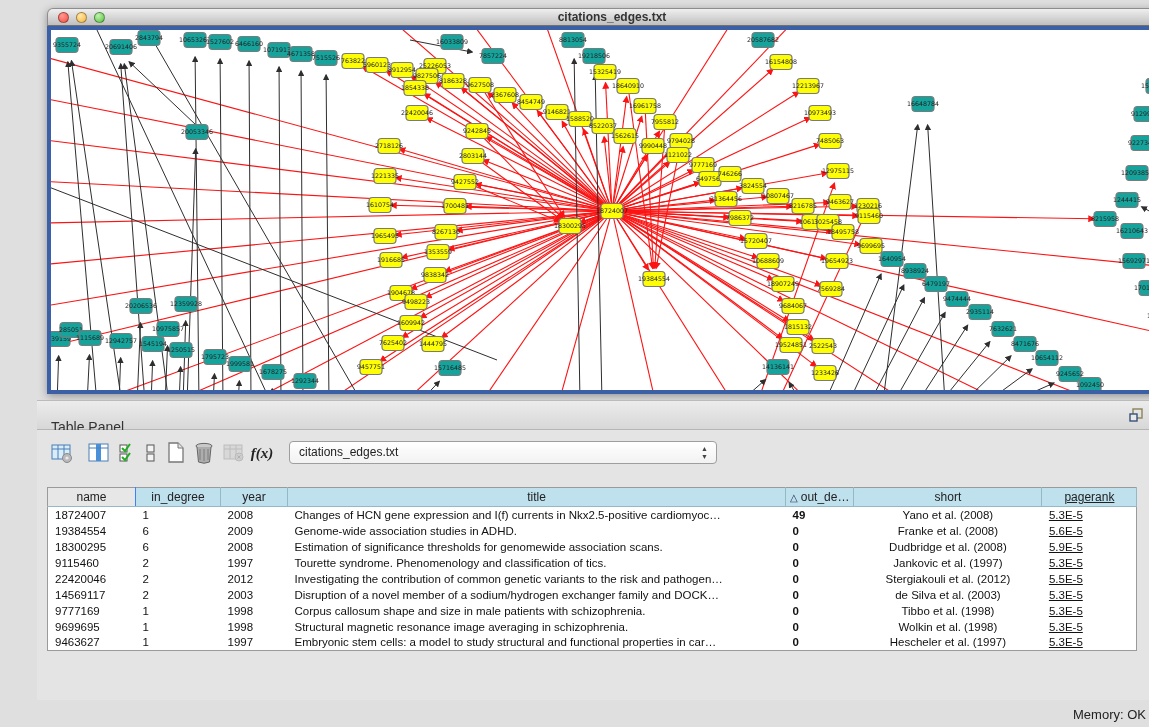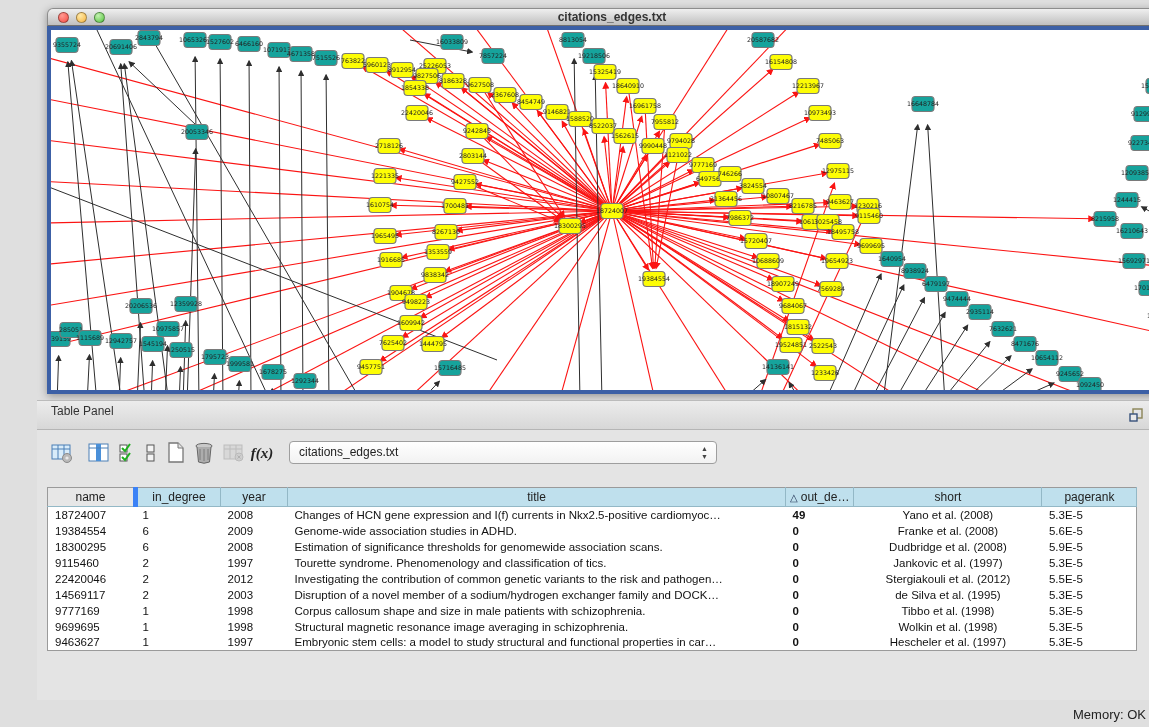--- a/index.html
+++ b/index.html
@@ -16,40 +16,40 @@
   .light{width:11px;height:11px;border-radius:50%;border:1px solid rgba(0,0,0,.35);box-sizing:border-box;}
   .l-red{background:radial-gradient(circle at 35% 30%,#ff9a92,#f64c43);}
   .l-yellow{background:radial-gradient(circle at 35% 30%,#ffe9a8,#f6b43f);}
   .l-green{background:radial-gradient(circle at 35% 30%,#c5f1b2,#52c43b);}
   .gcanvas{position:absolute;left:0;top:18px;width:1122px;height:360px;background:#fff;border:4px solid #3c60a6;}
   .gcanvas svg{display:block;}
 
   
   .panel-hdr{position:absolute;left:0;top:400px;width:1149px;height:30px;
              background:linear-gradient(#ececec,#d7d7d7);border-top:1px solid #bbb;border-bottom:1px solid #b5b5b5;box-sizing:border-box;}
-  .panel-hdr .ptitle{position:absolute;left:14px;top:3px;font-size:12px;color:#333;}
+  .panel-hdr .ptitle{position:absolute;left:14px;top:18px;font-size:14px;color:#333;}
   .phicons{position:absolute;right:12px;top:5px;display:flex;gap:12px;align-items:center;}
   .panel-body{position:absolute;left:0;top:430px;width:1149px;height:270px;background:#e4e4e4;}
 
   
   .tbar{position:absolute;left:0;top:8px;width:1149px;height:34px;}
   .tbtn{position:absolute;top:2px;width:26px;height:26px;display:flex;align-items:center;justify-content:center;cursor:default;}
   .fx{font-family:Liberation Serif, serif;font-style:italic;font-size:15px;font-weight:bold;color:#222;}
   .combo{position:absolute;left:252px;top:3px;width:428px;height:23px;background:linear-gradient(#ffffff,#f2f2f2);
          border:1px solid #9e9e9e;border-radius:4px;box-sizing:border-box;font-size:12px;color:#222;
          line-height:21px;padding-left:9px;}
   .combo .stepper{position:absolute;right:8px;top:3px;font-size:7px;line-height:8px;color:#444;text-align:center;}
 
   
   .tbl{position:absolute;left:10px;top:57px;border:1px solid #9a9a9a;background:#fff;border-collapse:collapse;table-layout:fixed;}
   .tbl th{background:#bfe0ed;border-right:1px solid #93b8c6;border-bottom:1px solid #93b8c6;
           font-size:12px;font-weight:normal;color:#222;height:19px;padding:0 4px;box-sizing:border-box;white-space:nowrap;overflow:hidden;}
-  .tbl th.gray{background:#e7e7e7;border-right:5px solid #3b82f6;}
+  .tbl th.gray{background:#e7e7e7;border-right:1px solid #3b82f6;}
   .tbl td{font-size:11.5px;color:#111;height:16px;padding:0 7px;box-sizing:border-box;white-space:nowrap;overflow:hidden;}
-  .c0{width:88px;} .c1{width:85px;} .c2{width:67px;} .c3{width:498px;} .c4{width:64px;font-weight:bold;} .c5{width:188px;text-align:center;} .c6{width:95px;}
+  .c0{width:88px;} .c1{width:85px;} .c2{width:67px;} .c3{width:498px;} .c4{width:64px;font-weight:bold;} .c5{width:188px;text-align:center;} .c6{width:95px;text-decoration:underline;}
   td.c5{text-align:center;} .sorttri{font-size:10px;margin-right:3px;color:#235;}
 
   
   .vsb{position:absolute;left:1118px;top:58px;width:15px;height:179px;background:#f4f4f4;border:1px solid #c6c6c6;border-radius:8px;box-sizing:border-box;}
   .vsb .thumb{position:absolute;left:1px;top:2px;width:11px;height:34px;background:linear-gradient(90deg,#cfcfcf,#b8b8b8);border:1px solid #a8a8a8;border-radius:6px;}
 
   
   .tabs{position:absolute;left:0;top:243px;width:1149px;text-align:center;}
   .seg{display:inline-flex;border:1px solid #9e9e9e;border-radius:5px;overflow:hidden;background:linear-gradient(#fdfdfd,#e9e9e9);
        box-shadow:0 1px 1px rgba(255,255,255,.8);}
@@ -882,21 +882,21 @@
             <td class="c4">0</td>
             <td class="c5">Stergiakouli et al. (2012)</td>
             <td class="c6">5.5E-5</td>
           </tr>
           <tr>
             <td class="c0">14569117</td>
             <td class="c1">2</td>
             <td class="c2">2003</td>
             <td class="c3">Disruption of a novel member of a sodium/hydrogen exchanger family and DOCK…</td>
             <td class="c4">0</td>
-            <td class="c5">de Silva et al. (1995)</td>
+            <td class="c5">de Silva et al. (2003)</td>
             <td class="c6">5.3E-5</td>
           </tr>
           <tr>
             <td class="c0">9777169</td>
             <td class="c1">1</td>
             <td class="c2">1998</td>
             <td class="c3">Corpus callosum shape and size in male patients with schizophrenia.</td>
             <td class="c4">0</td>
             <td class="c5">Tibbo et al. (1998)</td>
             <td class="c6">5.3E-5</td>

